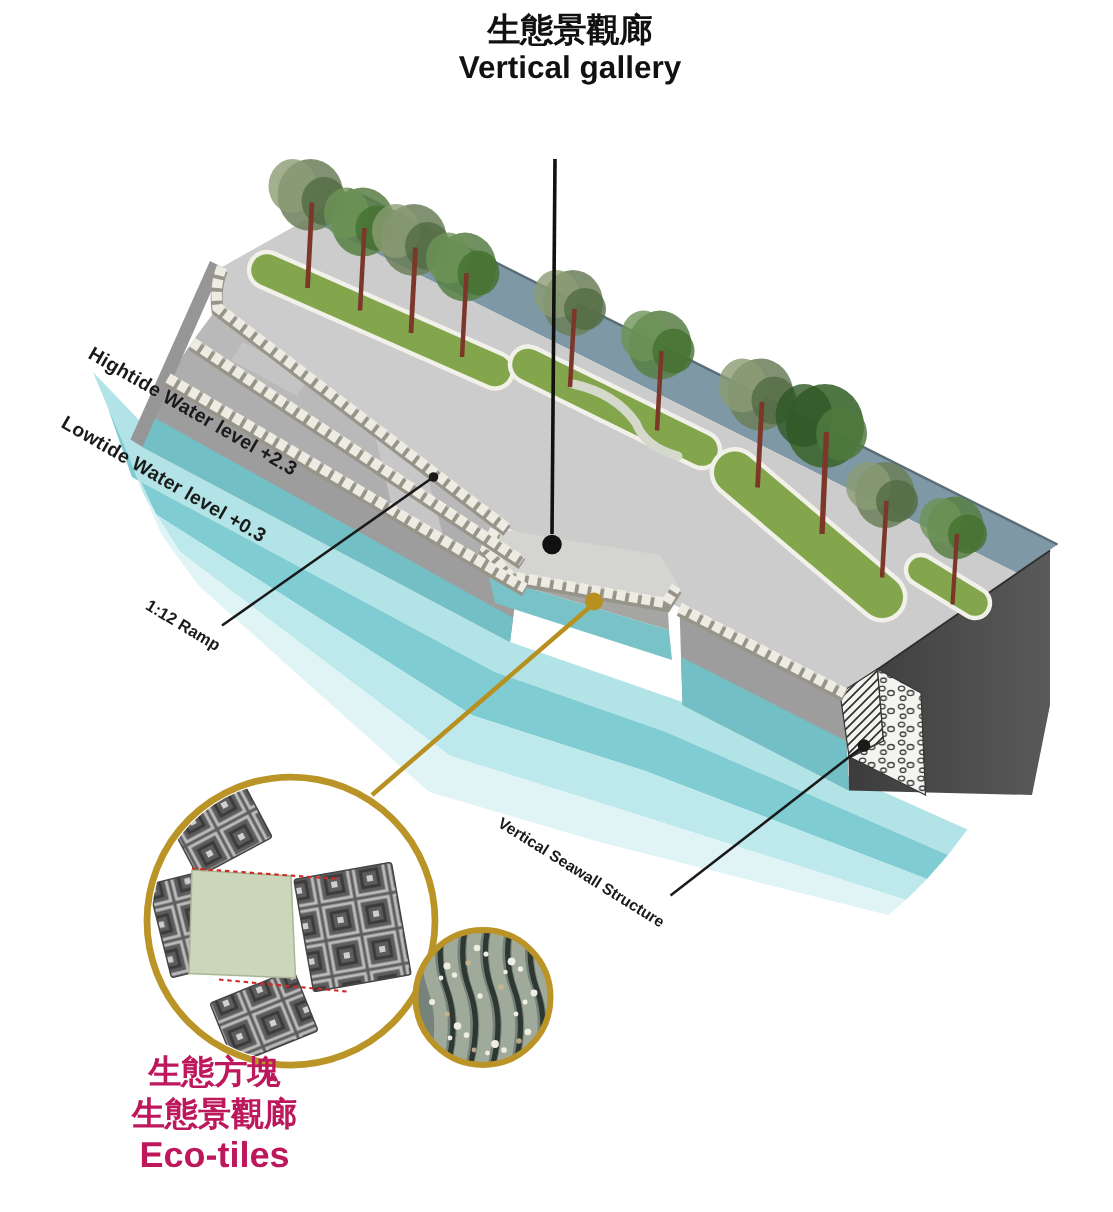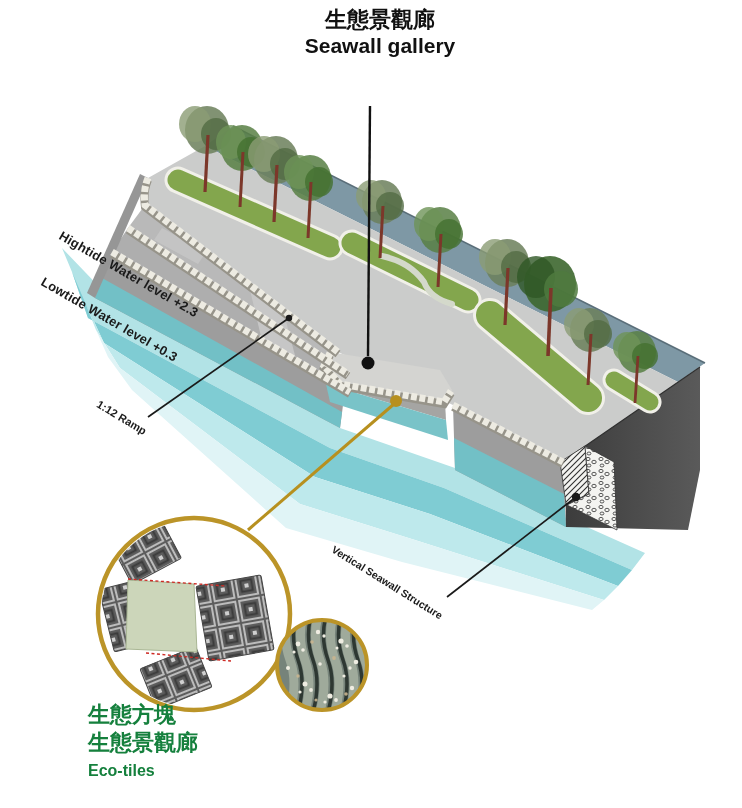--- a/index.html
+++ b/index.html
@@ -2,23 +2,23 @@
 <html><head>
 <meta charset="utf-8">
 <style>
   html,body{margin:0;padding:0;background:#fff;}
   #stage{position:relative;width:742px;height:808px;background:#fff;overflow:hidden;
          font-family:"Liberation Sans",sans-serif;}
   #scene{position:absolute;left:0;top:0;}
   .title-block{position:absolute;left:250px;top:6px;width:260px;text-align:center;color:#111;}
   .title-cjk{font-size:22px;font-weight:700;line-height:27px;}
   .title-en{font-size:21px;font-weight:700;line-height:26px;}
-  .eco-block{position:absolute;left:88px;top:701px;text-align:left;color:#15803d;}
+  .eco-block{position:absolute;left:88px;top:701px;text-align:center;color:#be185d;}
   .eco-cjk{font-size:22px;font-weight:700;line-height:28px;}
-  .eco-en{font-size:16px;font-weight:700;line-height:28px;}
+  .eco-en{font-size:24px;font-weight:700;line-height:28px;}
   .lbl{position:absolute;color:#1a1a1a;transform-origin:0 0;white-space:nowrap;font-weight:600;}
   .lbl-water{font-size:13px;font-weight:700;letter-spacing:.2px;transform:rotate(30deg);}
   .lbl-ramp{font-size:11px;transform:rotate(31deg);}
   .lbl-seawall{font-size:10.5px;transform:rotate(32deg);}
 </style>
 </head>
 <body>
 
 <div id="stage">
 
@@ -260,21 +260,21 @@
           <circle cx="346" cy="694" r="1.8"></circle>
             <circle cx="316" cy="700" r="1.6"></circle>
         </g>
       </g>
       <circle cx="322" cy="665" r="45" fill="none" stroke="#bb9428" stroke-width="4"></circle>
     </g>
   </svg>
 
   <div class="title-block">
     <div class="title-cjk">生態景觀廊</div>
-    <div class="title-en">Seawall gallery</div>
+    <div class="title-en">Vertical gallery</div>
   </div>
 
   <div class="lbl lbl-water" style="left:64px;top:228px;">Hightide Water level +2.3</div>
   <div class="lbl lbl-water" style="left:46px;top:274px;">Lowtide Water level +0.3</div>
   <div class="lbl lbl-ramp" style="left:101px;top:398px;">1:12 Ramp</div>
   <div class="lbl lbl-seawall" style="left:336px;top:543px;">Vertical Seawall Structure</div>
 
   <div class="eco-block">
     <div class="eco-cjk">生態方塊</div>
     <div class="eco-cjk">生態景觀廊</div>

